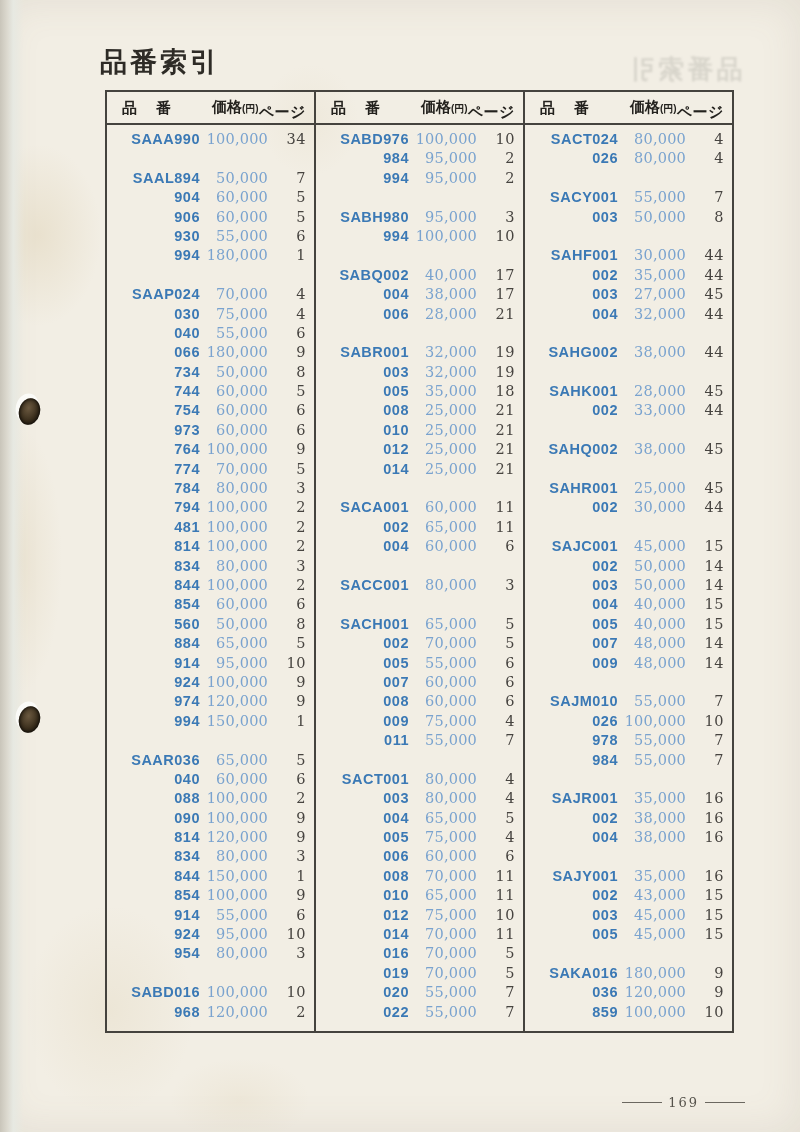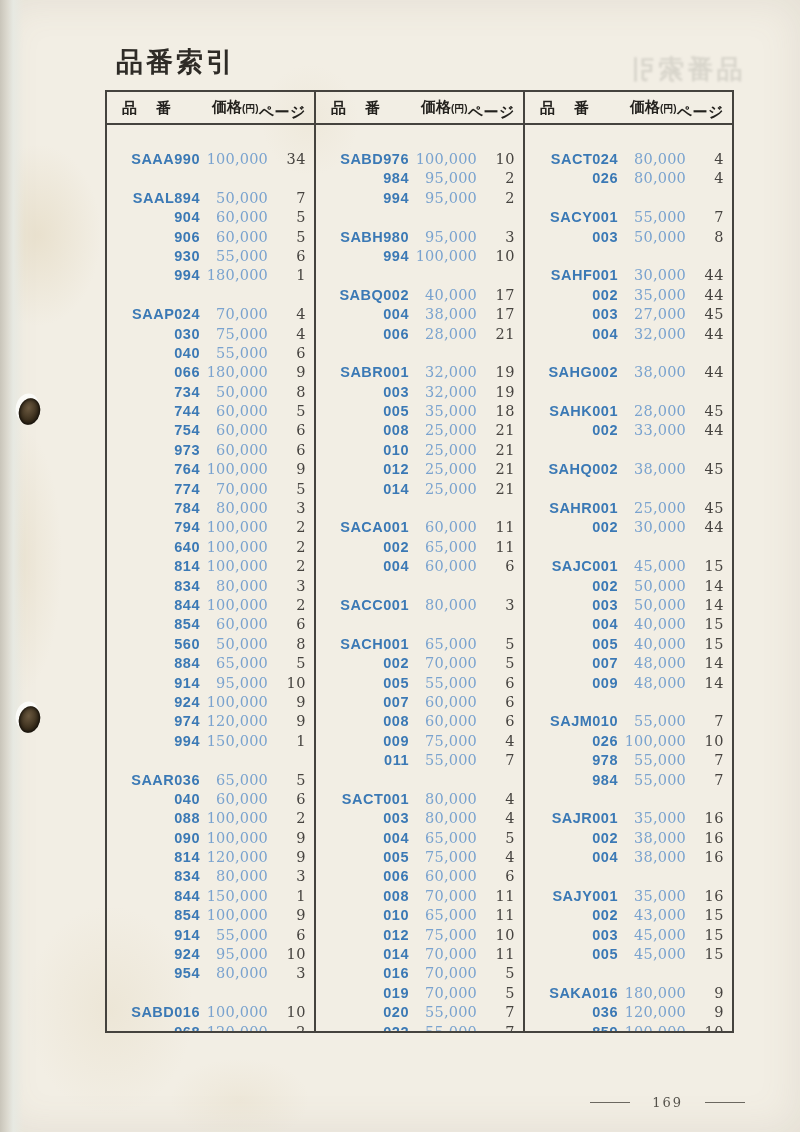--- a/index.html
+++ b/index.html
@@ -25,21 +25,21 @@
   }
   .hole{
     position:absolute;width:21px;height:27px;border-radius:50%;
     background:radial-gradient(ellipse at 42% 38%, #6b5940 0%, #3a2e1c 55%, #1f1810 100%);
     box-shadow:-3px -3px 0 1px rgba(252,252,250,0.9), inset 0 0 4px #000;
     transform:rotate(14deg);
   }
   .hole-1{left:19px;top:398px;}
   .hole-2{left:19px;top:706px;}
   .title{
-    position:absolute;left:116px;top:44px;margin:0;
+    position:absolute;left:100px;top:44px;margin:0;
     font-size:27px;font-weight:bold;color:#2e2b26;letter-spacing:3px;
   }
   .ghost-title{
     position:absolute;top:52px;right:58px;
     font-size:26px;font-weight:bold;color:#b9b7ae;letter-spacing:3px;
     transform:scaleX(-1);opacity:0.45;filter:blur(1px);
   }
   .index-table{
     position:absolute;left:105px;top:90px;width:629px;height:943px;
     border:2px solid #45433e;display:flex;box-sizing:border-box;
@@ -49,41 +49,41 @@
   .col-header{
     height:33px;line-height:33px;border-bottom:2px solid #45433e;
     display:flex;align-items:center;justify-content:space-between;
     padding:0 10px 0 15px;box-sizing:border-box;
     font-weight:bold;font-size:15px;color:#24221e;white-space:nowrap;
   }
   .h-part{letter-spacing:2px;}
   .h-price{letter-spacing:0;margin-left:39px;}
   .h-price .unit{font-size:10px;font-weight:bold;}
   .h-page{letter-spacing:0.5px;margin-top:7px;}
-  .col-body{flex:1;padding:25px 8px 0 13px;box-sizing:border-box;overflow:hidden;}
+  .col-body{flex:1;padding:5px 8px 0 13px;box-sizing:border-box;overflow:hidden;}
   .group + .group{margin-top:19.4px;}
   .row{display:flex;height:19.4px;line-height:19.4px;white-space:nowrap;}
   .part{
     width:80px;text-align:right;flex:none;
     font-family:"Liberation Sans",sans-serif;font-weight:bold;
     font-size:14.5px;color:#3b79b5;letter-spacing:0.5px;
   }
   .price{
     width:68px;text-align:right;flex:none;
     font-family:"DejaVu Serif",serif;
     font-size:14.5px;color:#7aa3cf;letter-spacing:0.2px;
   }
   .pagenum{
     flex:1;text-align:right;
     font-family:"DejaVu Serif",serif;
     font-size:14.5px;color:#474440;letter-spacing:0.5px;
   }
   .footer{
     position:absolute;right:55px;bottom:22px;
-    display:flex;align-items:center;gap:22px;
+    display:flex;align-items:center;gap:6px;
     font-family:"DejaVu Serif",serif;font-size:13px;color:#55524b;letter-spacing:2px;
   }
   .rule{display:inline-block;width:40px;height:1px;background:#6b6860;}
 </style>
 </head>
 <body>
 
 <div class="page">
   <div class="spine"></div>
   <div class="hole hole-1"></div>
@@ -189,21 +189,21 @@
               <span class="part">784</span>
               <span class="price">80,000</span>
               <span class="pagenum">3</span>
             </div>
             <div class="row">
               <span class="part">794</span>
               <span class="price">100,000</span>
               <span class="pagenum">2</span>
             </div>
             <div class="row">
-              <span class="part">640</span>
+              <span class="part">481</span>
               <span class="price">100,000</span>
               <span class="pagenum">2</span>
             </div>
             <div class="row">
               <span class="part">814</span>
               <span class="price">100,000</span>
               <span class="pagenum">2</span>
             </div>
             <div class="row">
               <span class="part">834</span>

